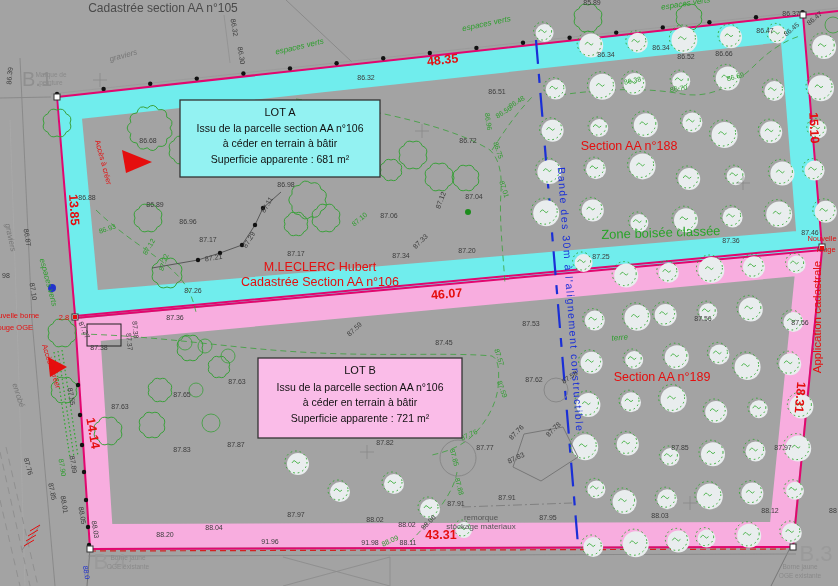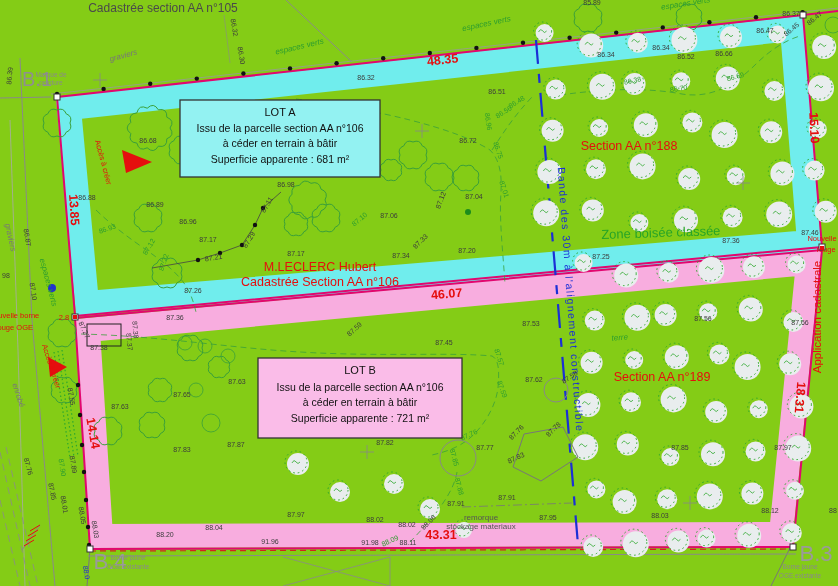--- a/index.html
+++ b/index.html
@@ -1,16 +1,16 @@
 <!DOCTYPE html>
 <html><head>
 <meta charset="utf-8">
 <style>
   html,body{margin:0;padding:0;background:#fff;}
-  #plan{position:relative;width:838px;height:586px;overflow:hidden;background:#84cc16;
+  #plan{position:relative;width:838px;height:586px;overflow:hidden;background:#a3a3a3;
         font-family:"Liberation Sans",sans-serif;}
   svg text{font-family:"Liberation Sans",sans-serif;}
   .lbl-e  {font-size:7px;  fill:#3c3c3c;text-anchor:middle;}
   .lbl-g  {font-size:7px;  fill:#2E9E2E;text-anchor:middle;}
   .lbl-d  {font-size:12.5px;fill:#E50E0E;font-weight:bold;text-anchor:middle;}
   .lbl-rs {font-size:7.5px;fill:#E50E0E;text-anchor:middle;}
   .lbl-rb {font-size:12.5px;fill:#E50E0E;text-anchor:middle;}
   .lbl-ac {font-size:11.5px;fill:#E50E0E;text-anchor:middle;}
   .lbl-gi {font-size:8px;  fill:#2E9E2E;font-style:italic;text-anchor:middle;}
   .lbl-gy {font-size:8px;  fill:#777;font-style:italic;text-anchor:middle;}

